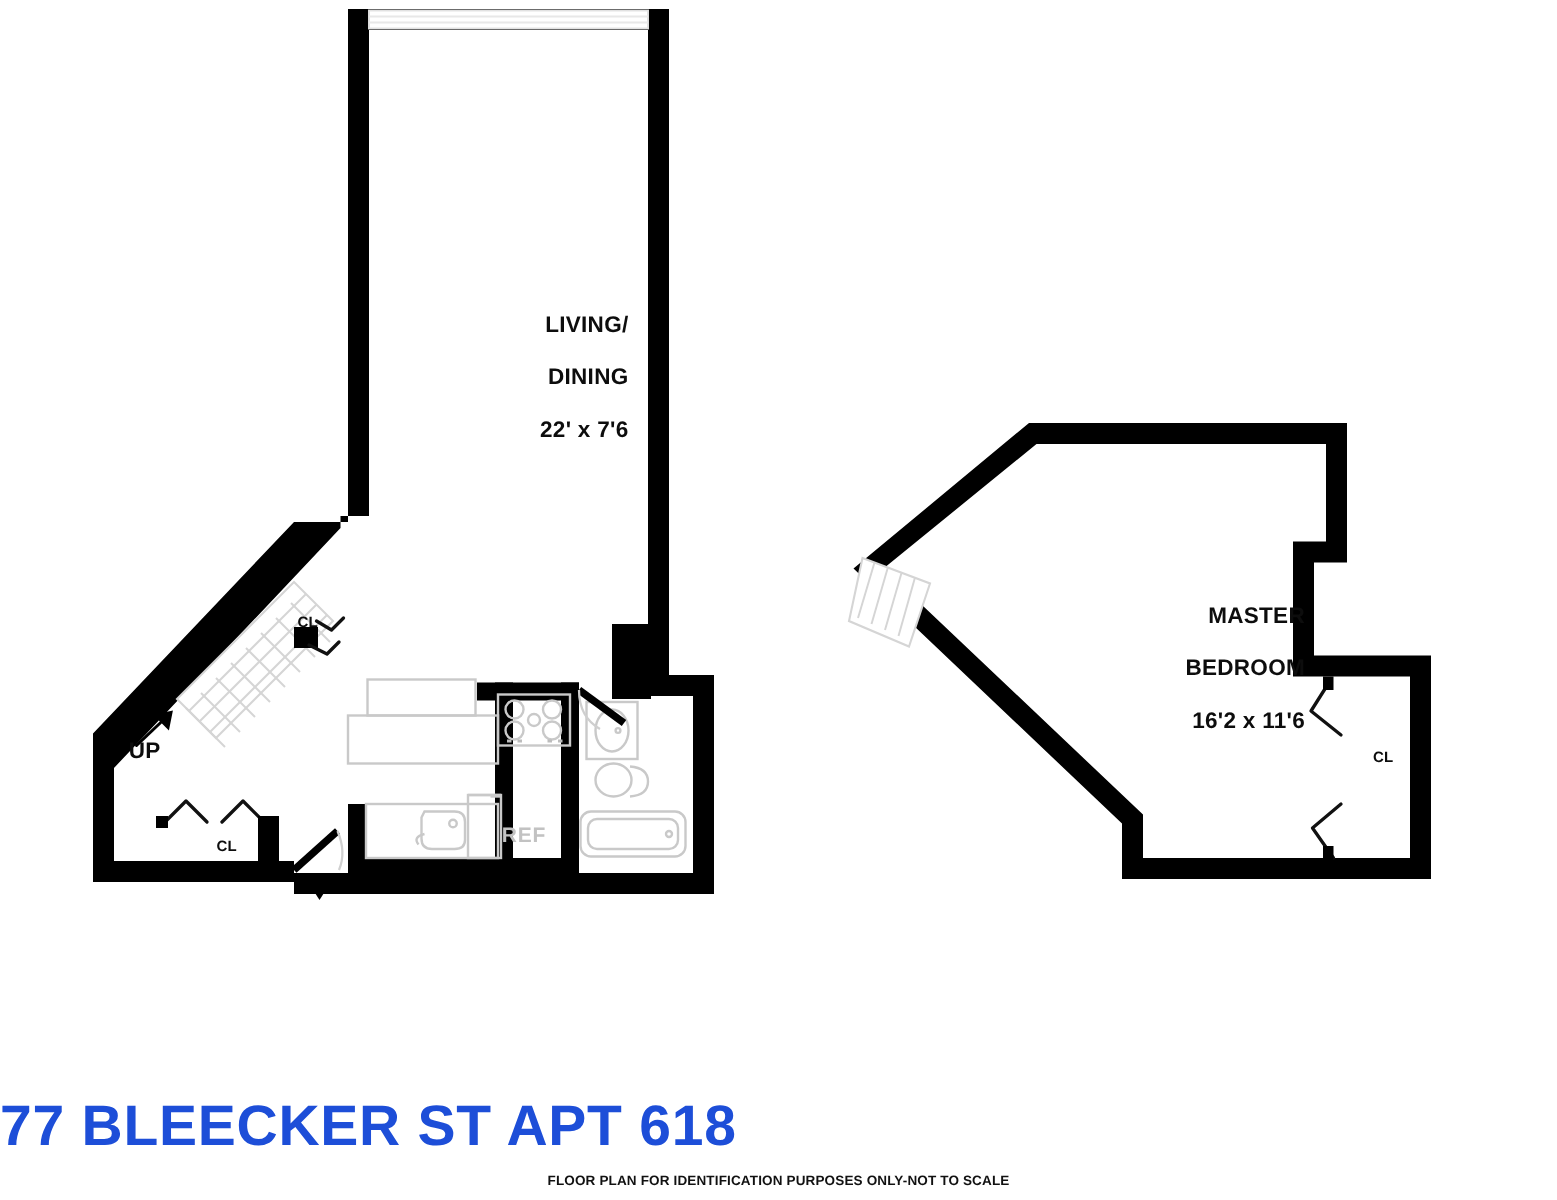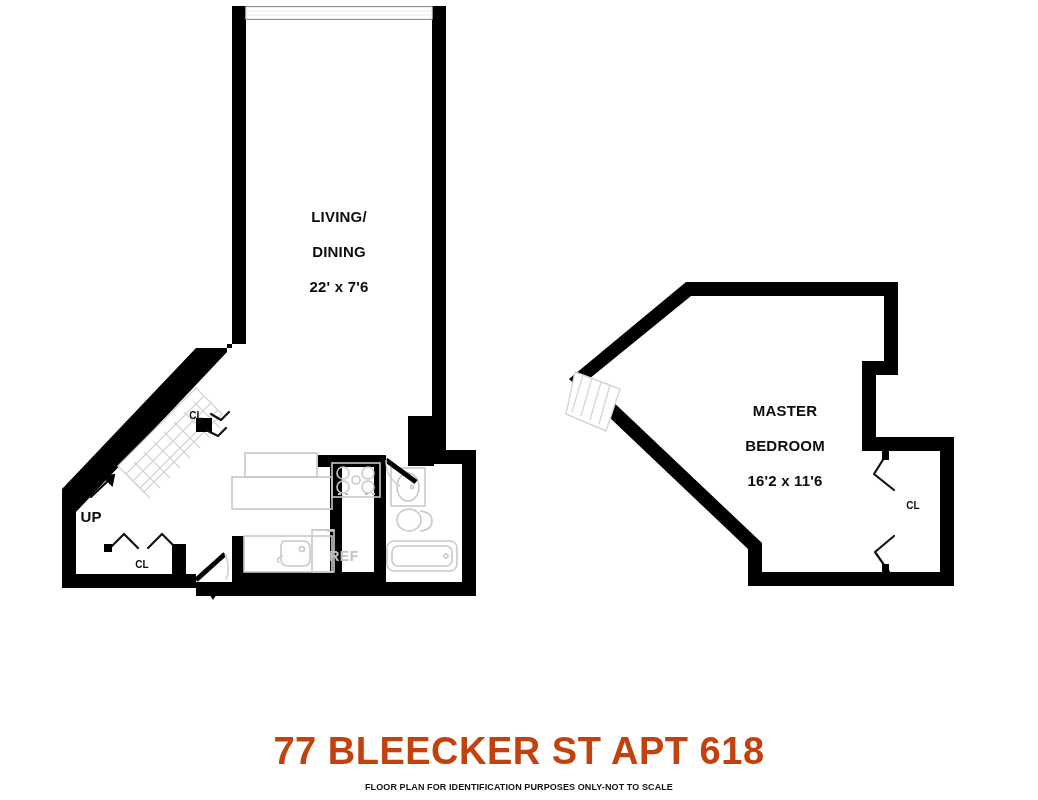--- a/index.html
+++ b/index.html
@@ -72,21 +72,21 @@
     stroke: #000000;
     stroke-width: 2;
     stroke-linecap: round;
   }
   .entry-marker {
     fill: #000000;
   }
 
   .label {
     position: absolute;
-    text-align: center;
+    text-align: right;
     font-family: "Liberation Sans", sans-serif;
     font-weight: bold;
     color: #0d0d0d;
     white-space: pre-line;
     line-height: 1.18;
     letter-spacing: 0.2px;
   }
   .room-label {
     font-size: 15px;
   }
@@ -106,26 +106,25 @@
   }
   .floor-caption {
     font-size: 17px;
     font-weight: bold;
     letter-spacing: 0.6px;
   }
   .plan-title {
     position: absolute;
     left: 0;
     width: 1038px;
-    text-align: center;
     font-size: 38px;
     font-weight: bold;
     letter-spacing: 0.5px;
     font-family: "Liberation Sans", sans-serif;
-    color: #c2410c;
+    color: #1d4ed8;
   }
   .plan-disclaimer {
     position: absolute;
     left: 0;
     width: 1038px;
     text-align: center;
     font-size: 9px;
     font-weight: bold;
     letter-spacing: 0.1px;
     font-family: "Liberation Sans", sans-serif;
@@ -332,21 +331,21 @@
     <div>LIVING/</div>
     <div>DINING</div>
     <div>22' x 7'6</div>
   </div>
 
 
   <div class="label small-label" style="left:180px; top:410px; width:32px;">CL</div>
 
   <div class="label small-label" style="left:126px; top:559px; width:32px;">CL</div>
 
-  <div class="label up-label" style="left:75px; top:508px; width:32px;">UP</div>
+  <div class="label up-label" style="left:75px; top:492px; width:32px;">UP</div>
 
   <div class="label ref-label" style="left:324px; top:548px; width:40px;">REF</div>
 
 
   <div class="label room-label" style="left:700px; top:384px; width:170px;">
     <div>MASTER</div>
     <div>BEDROOM</div>
     <div>16'2 x 11'6</div>
   </div>
 

